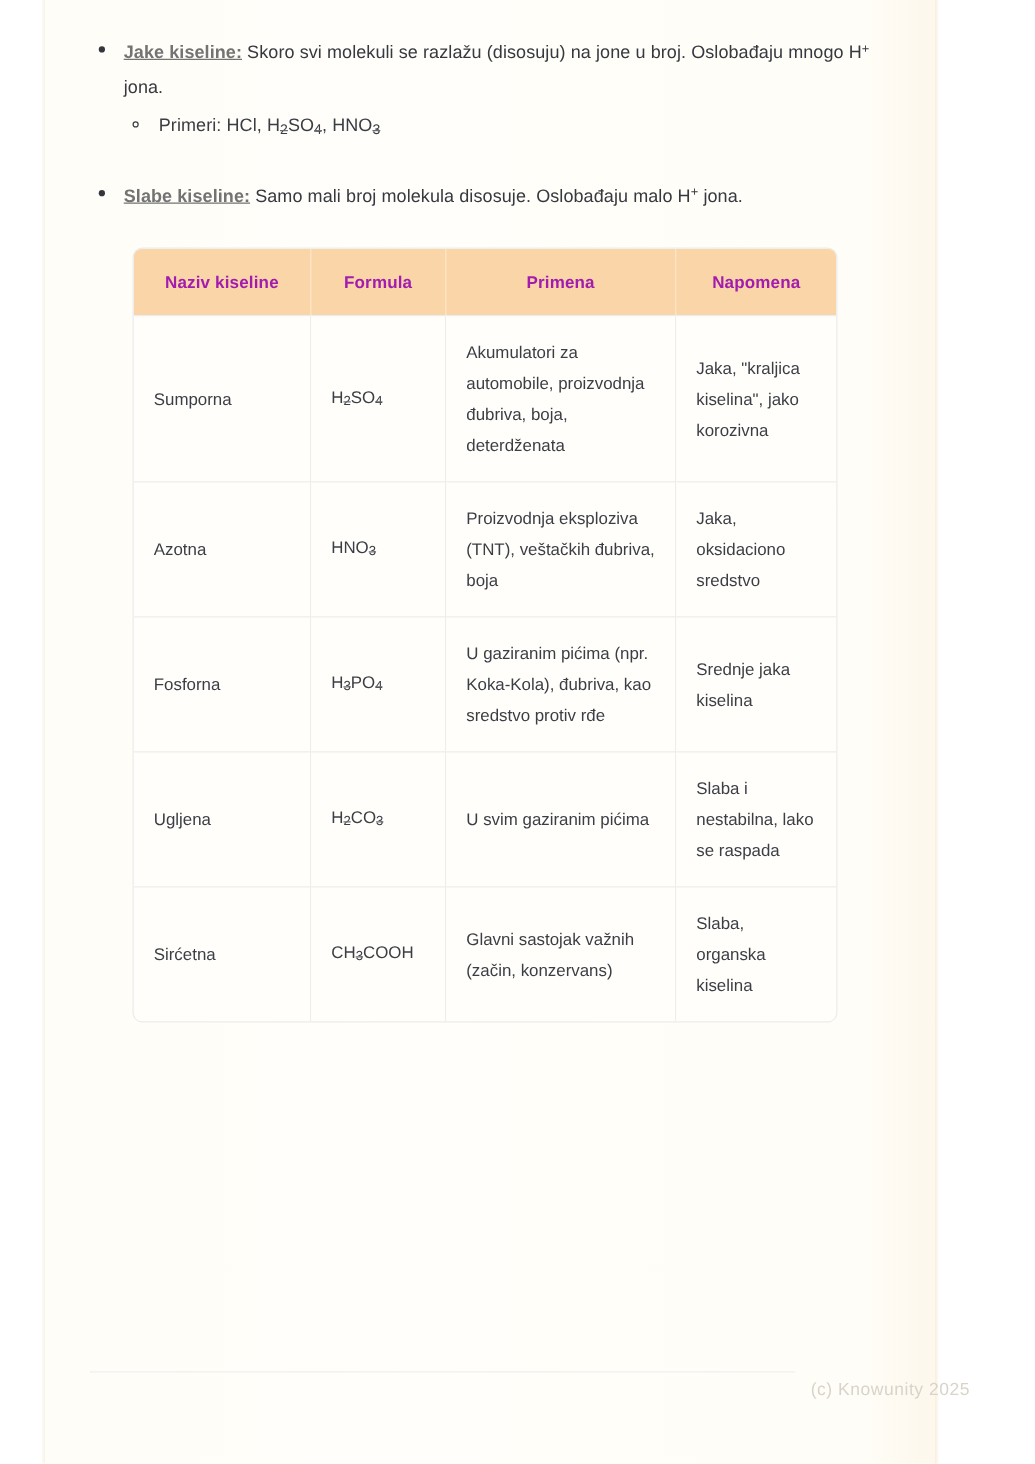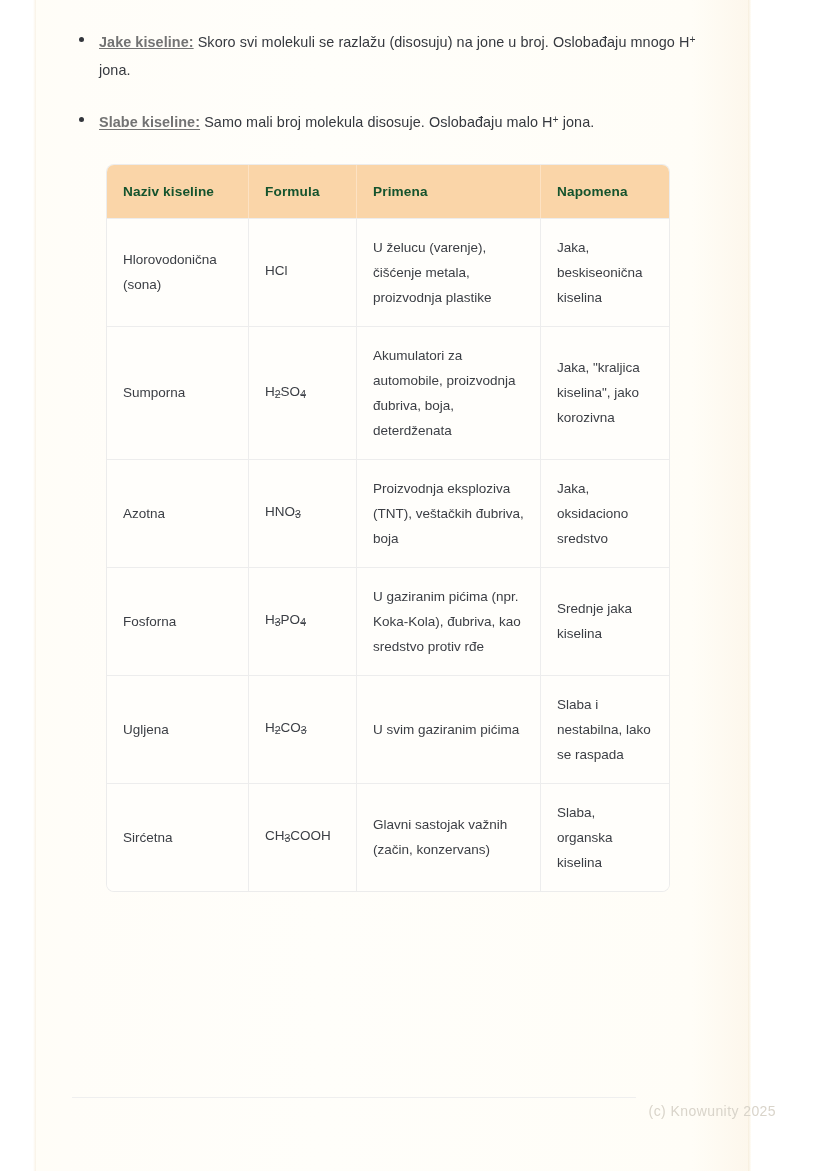--- a/index.html
+++ b/index.html
@@ -154,24 +154,24 @@
     border-collapse: separate;
     border-spacing: 0;
     width: 562px;
     table-layout: fixed;
     border-radius: 7px;
     overflow: hidden;
     box-shadow: 0 0 0 1px #ececec;
   }
   table.acids thead th {
     background: #fad5a8;
-    color: #14532d;
+    color: #a21caf;
     font-size: 13.6px;
     font-weight: 700;
-    text-align: left;
+    text-align: center;
     padding: 19px 16px 19px 16px;
     letter-spacing: .01em;
     border-right: 1px solid #fde2c3;
     vertical-align: middle;
   }
   table.acids thead th:last-child { border-right: none; }
   table.acids tbody td {
     background: #fffefb;
     color: #3b3e44;
     font-size: 13.5px;
@@ -217,20 +217,26 @@
   <div class="paper-edge-left"></div>
   <div class="paper-edge-right"></div>
 
   <div class="content">
 
     <ul class="lvl1">
 
       <li class="bullet">
         <span class="dot"></span>
         <span class="lead">Jake kiseline:</span><span> Skoro svi molekuli se razlažu (disosuju) na jone u broj. Oslobađaju mnogo H</span><sup class="sp">+</sup><span> jona.</span>
+        <ul class="lvl2">
+          <li class="sub">
+            <span class="ring"></span>
+            <span>Primeri: HCl, H</span><sub class="sb">2</sub><span>SO</span><sub class="sb">4</sub><span>, HNO</span><sub class="sb">3</sub>
+          </li>
+        </ul>
       </li>
 
       <li class="bullet">
         <span class="dot"></span>
         <span class="lead">Slabe kiseline:</span><span> Samo mali broj molekula disosuje. Oslobađaju malo H</span><sup class="sp">+</sup><span> jona.</span>
       </li>
 
     </ul>
 
 
@@ -239,26 +245,20 @@
         <thead>
           <tr>
             <th class="c1">Naziv kiseline</th>
             <th class="c2">Formula</th>
             <th class="c3">Primena</th>
             <th class="c4">Napomena</th>
           </tr>
         </thead>
         <tbody>
 
-          <tr>
-            <td class="c1">Hlorovodonična (sona)</td>
-            <td class="c2"><span>HCl</span><sub class="sb"></sub><span></span><sub class="sb"></sub></td>
-            <td class="c3">U želucu (varenje), čišćenje metala, proizvodnja plastike</td>
-            <td class="c4">Jaka, beskiseonična kiselina</td>
-          </tr>
 
           <tr>
             <td class="c1">Sumporna</td>
             <td class="c2"><span>H</span><sub class="sb">2</sub><span>SO</span><sub class="sb">4</sub></td>
             <td class="c3">Akumulatori za automobile, proizvodnja đubriva, boja, deterdženata</td>
             <td class="c4">Jaka, "kraljica kiselina", jako korozivna</td>
           </tr>
 
           <tr>
             <td class="c1">Azotna</td>

